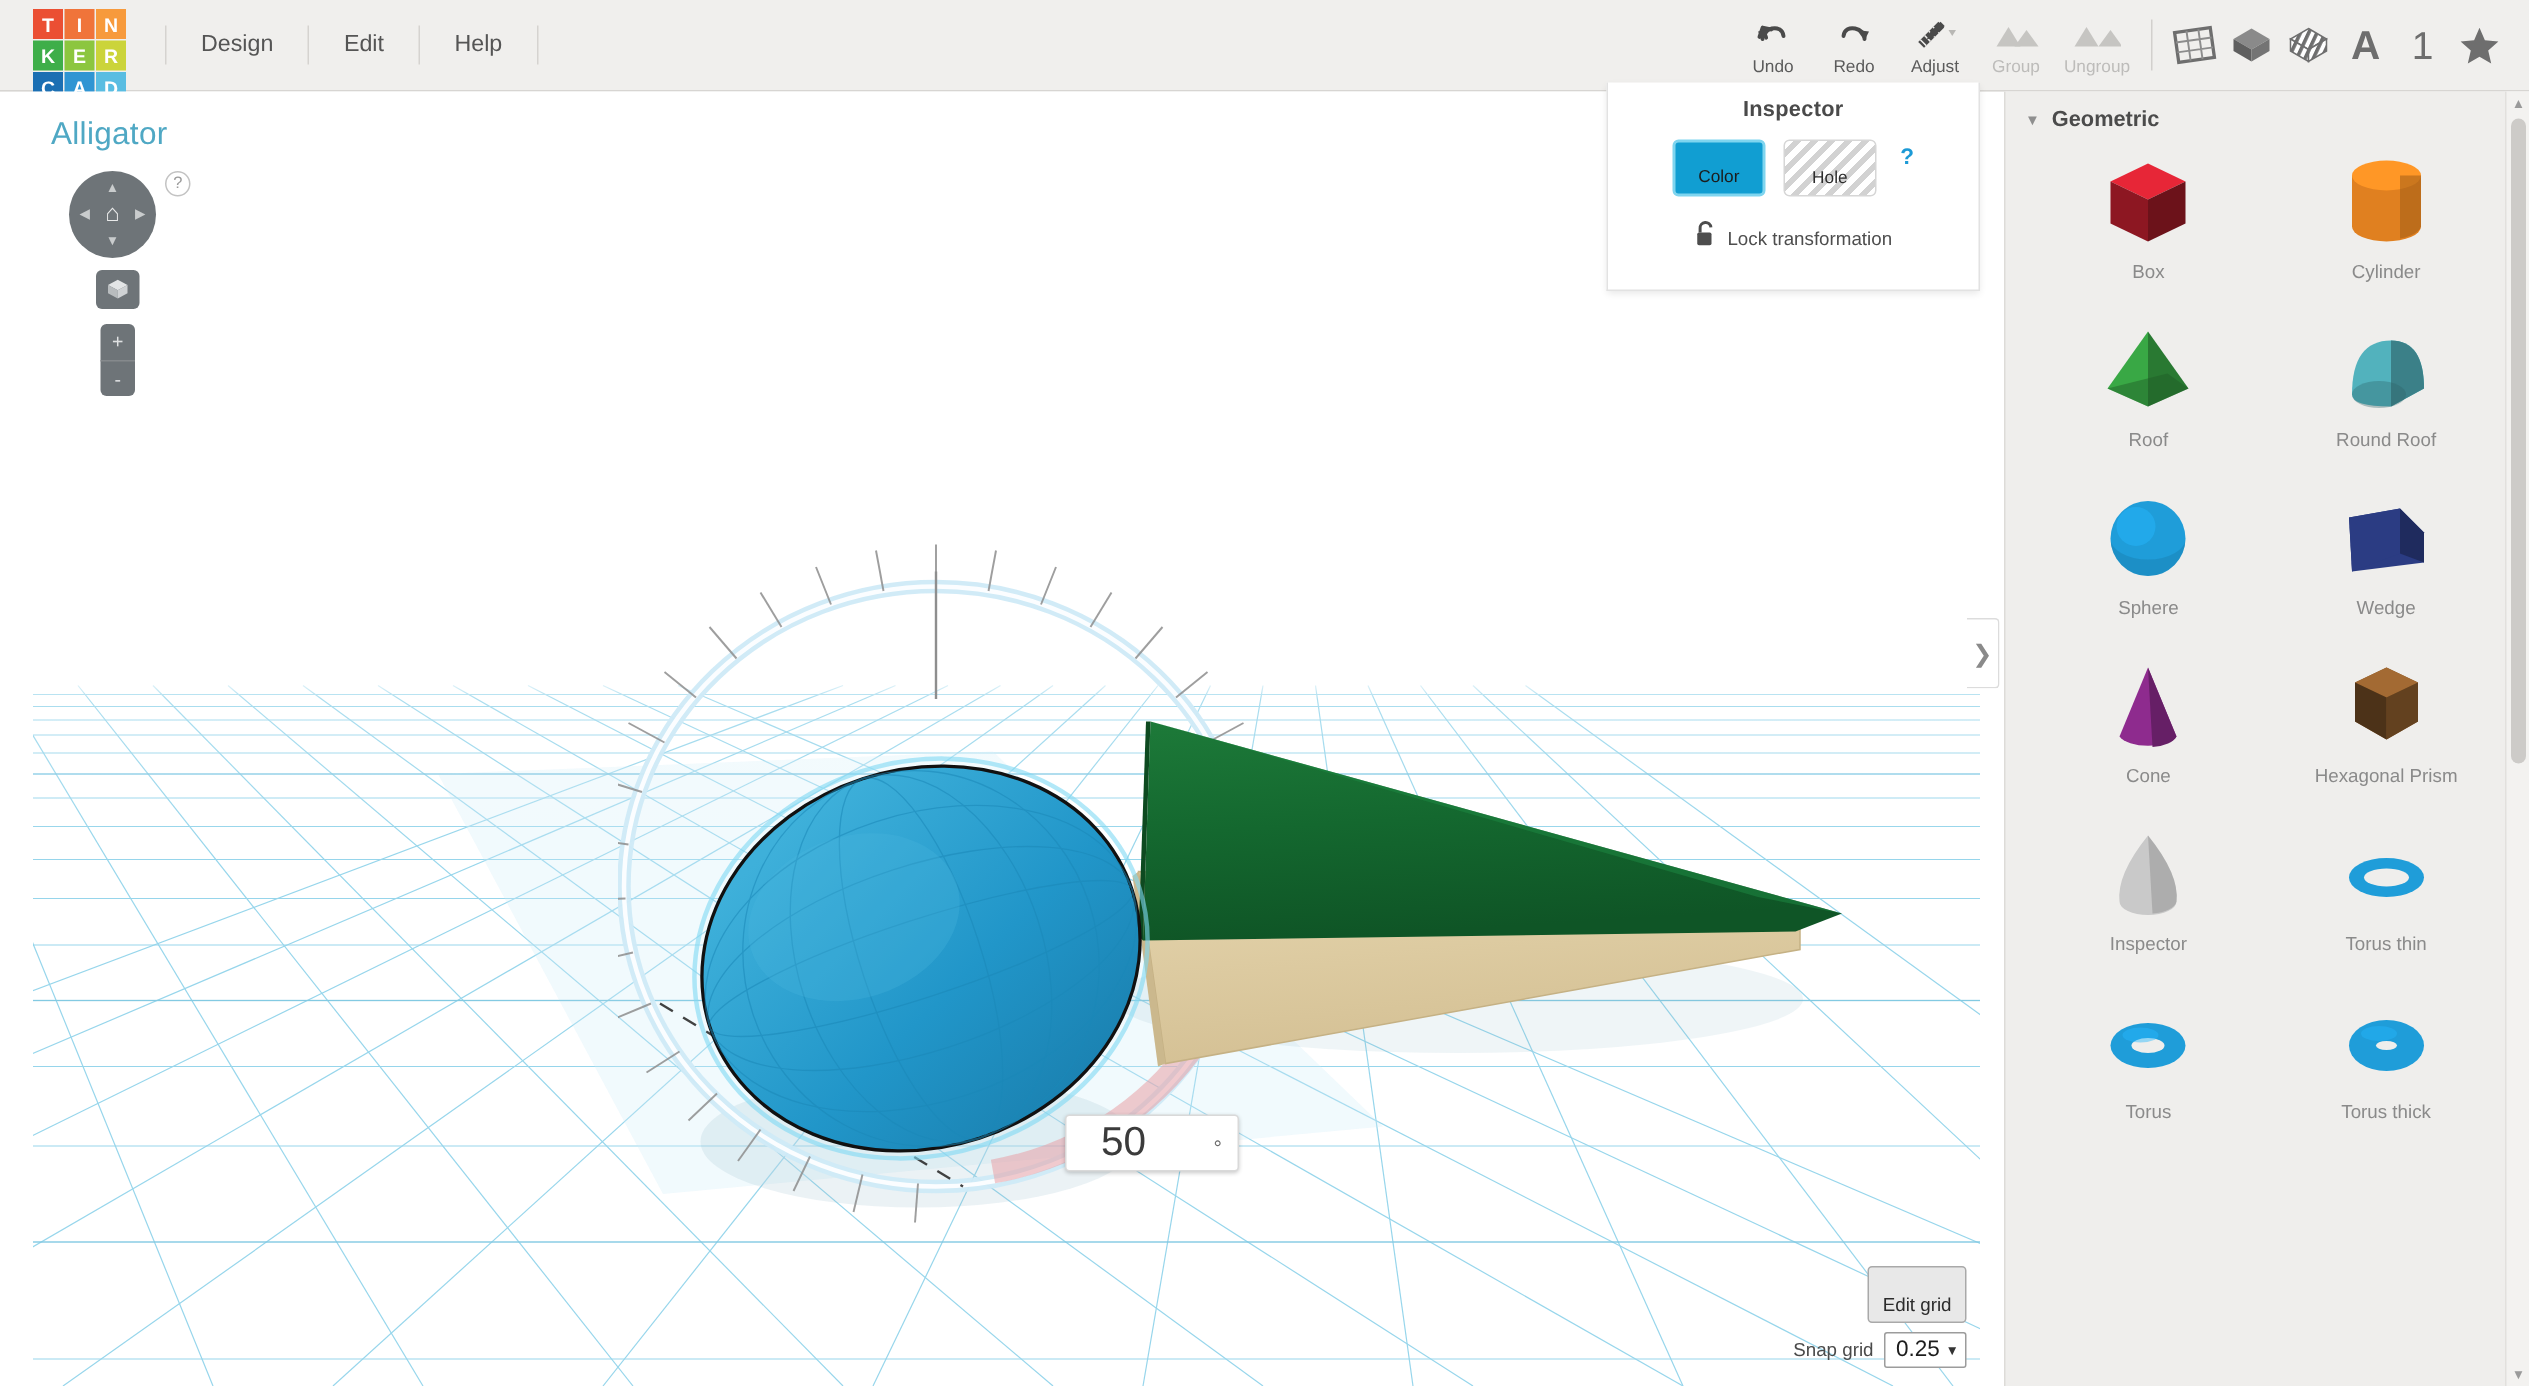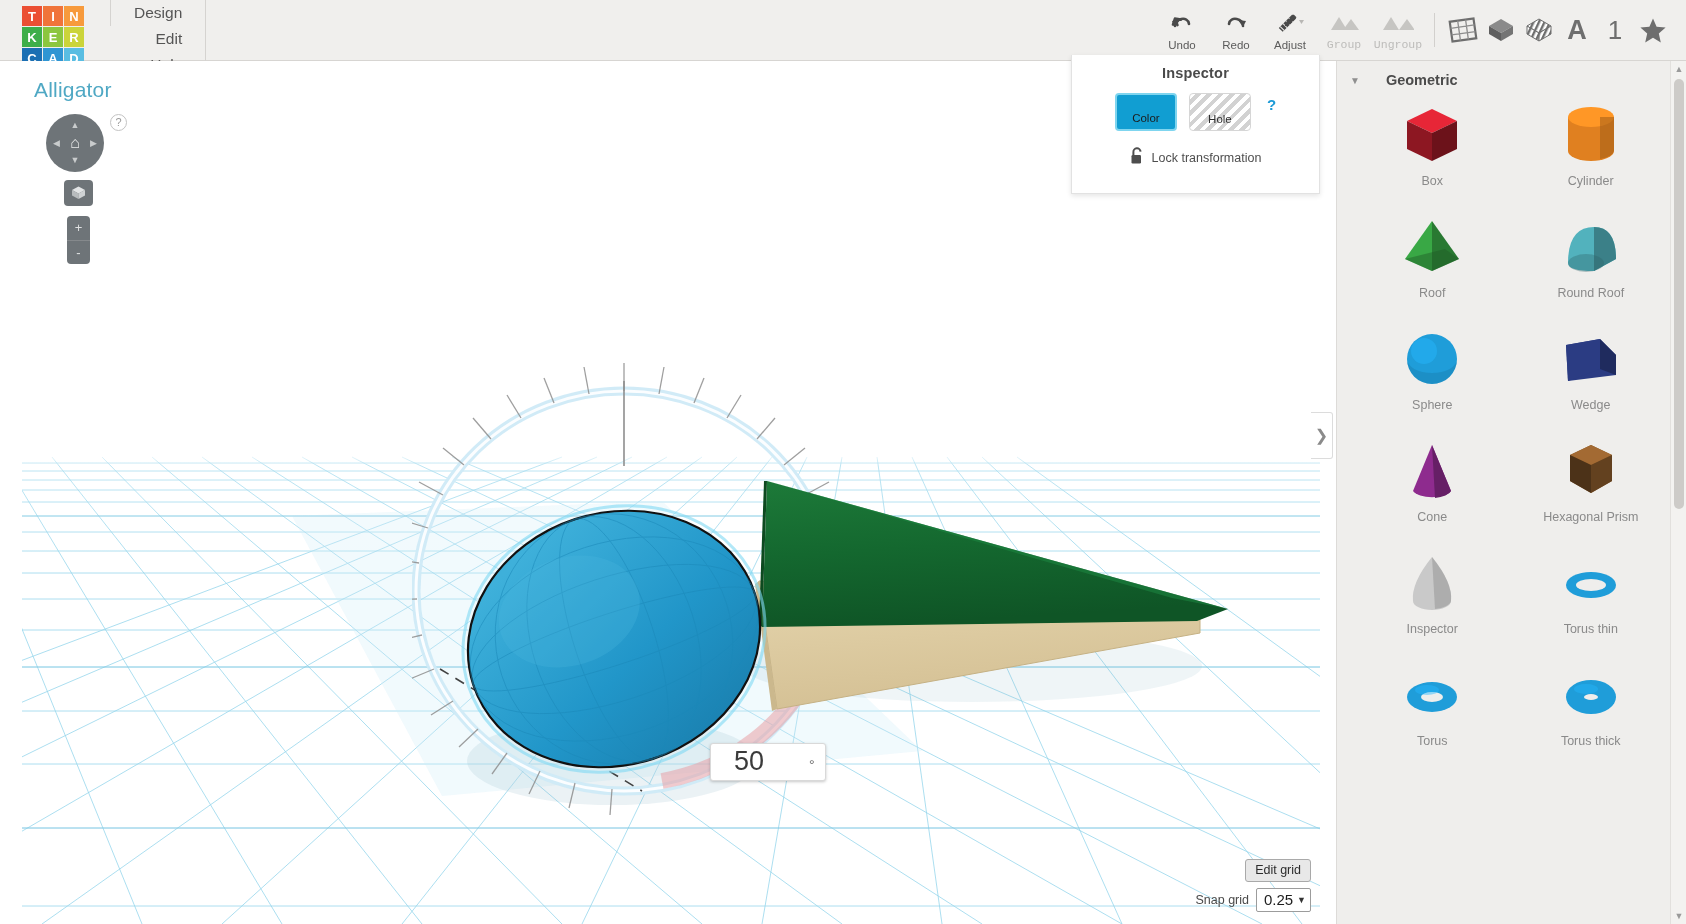--- a/index.html
+++ b/index.html
@@ -21,35 +21,35 @@
   .logo {
     width: 62px; height: 62px; margin-left: 22px; margin-top: 6px;
     display: grid; grid-template-columns: repeat(3, 1fr); grid-template-rows: repeat(3, 1fr);
     gap: 1px; flex: 0 0 auto;
   }
   .logo div {
     display: flex; align-items: center; justify-content: center;
     color: #fff; font-weight: bold; font-size: 13px; line-height: 1;
     font-family: "Liberation Sans", sans-serif;
   }
-  .menu { display: flex; align-items: flex-end; margin-left: 26px; flex-direction: column; }
+  .menu { display: flex; align-items: center; margin-left: 26px; }
   .menu-item {
     padding: 0 23px; height: 26px; line-height: 26px;
     font-size: 15.5px; color: #555; cursor: default;
     border-right: 1px solid #d5d3d0;
   }
   .menu-item:first-child { border-left: 1px solid #d5d3d0; }
 
   .tools { display: flex; align-items: center; margin-left: auto; }
   .tool {
     width: 54px; display: flex; flex-direction: column; align-items: center;
     justify-content: center; height: 58px; position: relative;
   }
   .tool .lbl { font-size: 11.5px; color: #5b5b5b; margin-top: 3px; }
-  .tool.disabled .lbl { color: #bdbcba; font-family: Liberation Mono, monospace; }
+  .tool.disabled .lbl { color: #bdbcba; }
   .tool .gly { height: 26px; display: flex; align-items: center; justify-content: center; }
   .tool svg { display: block; }
   .divider-v { width: 1px; height: 34px; background: #d2d0cd; margin: 0 9px; align-self: center; }
   .icon-btn {
     width: 38px; height: 44px; display: flex; align-items: center; justify-content: center;
   }
   .icon-btn.txt { font-size: 27px; color: #6e6e6e; font-weight: bold; }
   .icon-btn.num { font-size: 26px; color: #6e6e6e; }
 
   
@@ -111,21 +111,21 @@
   }
   .angle-badge .v { font-size: 27px; color: #3b3b3b; line-height: 1; }
   .angle-badge .u { font-size: 14px; color: #6b6b6b; margin-left: 2px; }
 
   
   .grid-controls {
     position: absolute; right: 9px; bottom: 12px; text-align: right;
   }
   .editgrid-btn {
     display: inline-block; background: #e8e8e8; border: 1px solid #a9a9a9;
-    border-radius: 3px; font-size: 12.5px; color: #2c2c2c; padding: 3px 9px 4px;
+    border-radius: 3px; font-size: 12.5px; color: #2c2c2c; padding: 18px 9px 4px;
   }
   .snaprow { display: flex; align-items: center; justify-content: flex-end; margin-top: 6px; }
   .snaprow .lb { font-size: 12.5px; color: #4a4a4a; margin-right: 7px; }
   .snapsel {
     width: 55px; border: 1px solid #9c9c9c; border-radius: 2px; background: #fff;
     font-size: 15px; color: #1d1d1d; padding: 2px 4px 3px 7px;
     display: flex; align-items: center; justify-content: space-between;
   }
   .snapsel .car { font-size: 9px; color: #333; }
 
@@ -168,21 +168,21 @@
   }
   .lockrow .lt { font-size: 12.5px; color: #4e4e4e; }
 
   
   .library {
     position: absolute; left: 1336px; top: 61px; width: 350px; height: 863px;
     background: #efeeec; border-left: 1px solid #dddbd8; overflow: hidden;
   }
   .lib-head { display: flex; align-items: center; padding: 11px 0 0 13px; }
   .lib-head .car { color: #8f8f8f; font-size: 10px; margin-right: 8px; }
-  .lib-head .t { font-size: 14.5px; font-weight: bold; color: #4b4b4b; margin-left: 18px; }
+  .lib-head .t { font-size: 14.5px; font-weight: bold; color: #4b4b4b; }
   .lib-grid {
     display: grid; grid-template-columns: 1fr 1fr; row-gap: 0px;
     padding: 8px 16px 0 16px;
   }
   .lib-cell { height: 112px; display: flex; flex-direction: column; align-items: center; justify-content: flex-start; }
   .lib-thumb { height: 80px; display: flex; align-items: center; justify-content: center; }
   .lib-label { font-size: 12.5px; color: #8a8a8a; margin-top: -2px; }
 
   .scrollbar {
     position: absolute; right: 0; top: 61px; width: 16px; height: 863px;

